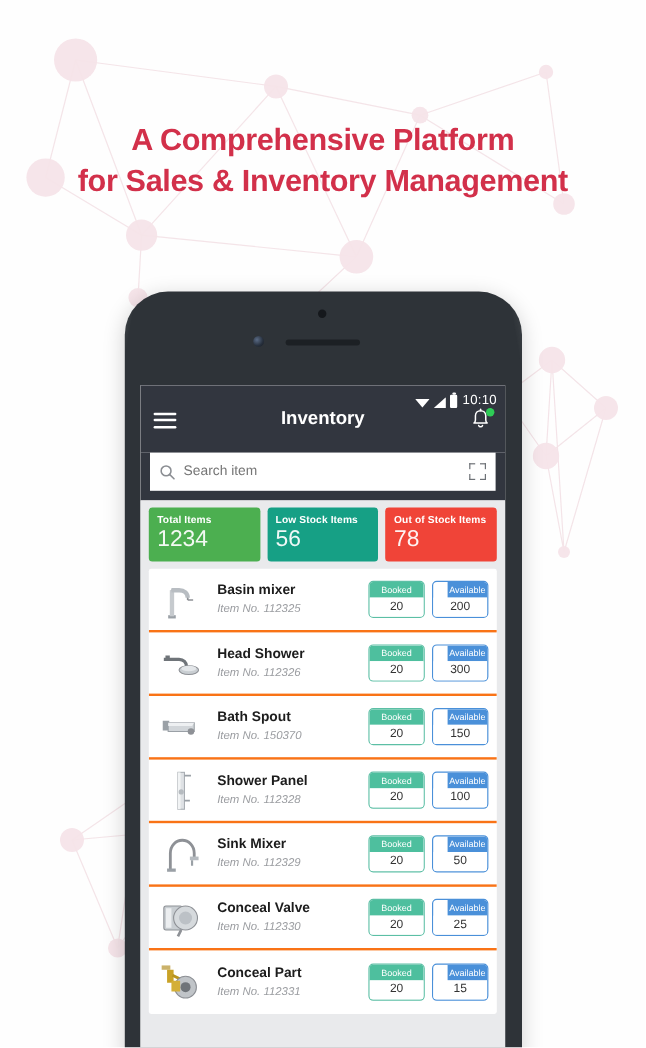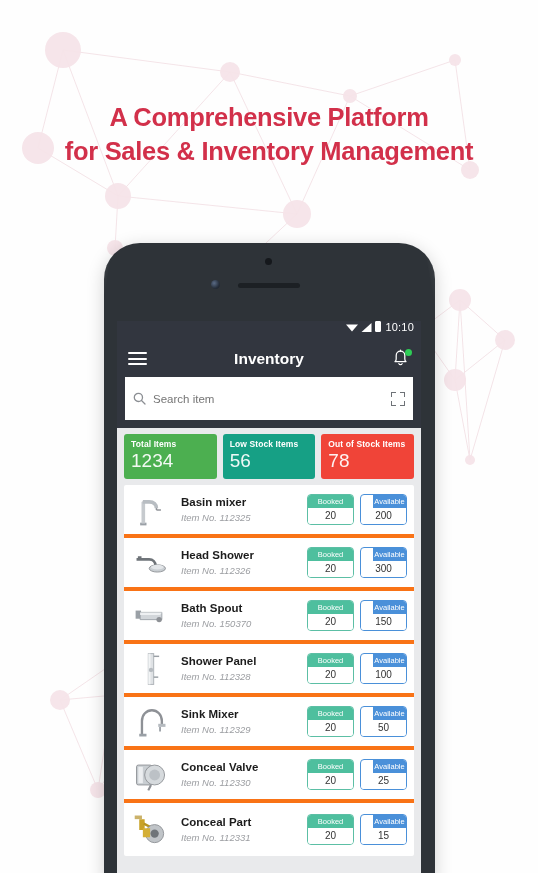--- a/index.html
+++ b/index.html
@@ -53,51 +53,51 @@
   
   #screen {
     position: absolute; left: 117px; top: 321px;
     width: 304px; height: 552px;
     background: #f3f3f4; overflow: hidden;
   }
 
   
   .statusbar {
     height: 19px; background: #32363f; color: #fff;
-    display: flex; align-items: flex-start; justify-content: flex-end;
+    display: flex; align-items: flex-end; justify-content: flex-end;
     gap: 4px; padding-right: 7px; font-size: 10.5px;
   }
   .sb-icons { display: flex; align-items: flex-end; gap: 3px; }
   .ico-wifi { width: 12px; height: 9px; }
   .ico-sig { width: 11px; height: 9px; }
   .ico-bat { width: 6px; height: 11px; border: 1.4px solid #fff; border-radius: 1px; position: relative; background: #fff; }
   .ico-bat::before { content:""; position:absolute; top:-3px; left:1px; width:3px; height:2px; background:#fff; border-radius:1px; }
   .sb-time { font-size: 11px; letter-spacing: .2px; }
 
   
   .appbar {
     height: 37px; background: #32363f; color: #fff;
-    display: flex; align-items: center; padding: 0 11px; position: relative;
+    display: flex; padding: 0 11px; position: relative;
   }
   .hamburger { width: 19px; cursor: pointer; }
   .hamburger span { display: block; height: 2px; background: #fff; border-radius: 1px; margin: 3.5px 0; }
   .appbar-title {
     position: absolute; left: 0; right: 0; text-align: center;
     font-size: 15.5px; font-weight: bold; pointer-events: none;
   }
   .bell-wrap { margin-left: auto; position: relative; width: 19px; height: 20px; }
   .bell-dot {
     position: absolute; right: -2px; top: 0px; width: 7px; height: 7px;
     border-radius: 50%; background: #2ecc56;
   }
 
   
   .searchwrap { background: #32363f; padding: 0 8px 8px; }
   .searchbar {
-    height: 43px; background: #fff; display: flex; align-items: center;
+    height: 32px; background: #fff; display: flex; align-items: center;
     padding: 0 8px; gap: 7px;
   }
   .search-input {
     flex: 1; border: none; outline: none; font-size: 11.5px; color: #9a9a9e;
     font-family: "Liberation Sans", sans-serif; background: transparent;
   }
   .scan-ico { width: 14px; height: 14px; position: relative; flex: 0 0 auto; }
   .scan-ico i { position: absolute; width: 5px; height: 5px; border: 1.6px solid #6e7277; }
   .scan-ico i:nth-child(1){ left:0; top:0; border-right:none; border-bottom:none; }
   .scan-ico i:nth-child(2){ right:0; top:0; border-left:none; border-bottom:none; }
@@ -110,21 +110,21 @@
   .stat {
     flex: 1; border-radius: 3px; padding: 5px 7px 6px; color: #fff;
     min-height: 45px;
   }
   .stat-label { font-size: 8.5px; font-weight: bold; letter-spacing: .1px; }
   .stat-value { font-size: 19px; font-weight: 300; line-height: 1.15; margin-top: 1px; opacity: .93; }
 
   .list { background: #fff; border-radius: 2px; overflow: hidden; }
   .row {
     display: flex; align-items: center; height: 53px;
-    border-bottom: 4px solid #f97316; padding: 0 7px 0 4px;
+    border-bottom: 2px solid #f97316; padding: 0 7px 0 4px;
   }
   .row:last-child { border-bottom: none; }
   .thumb { width: 46px; height: 44px; flex: 0 0 auto; display: flex; align-items: center; justify-content: center; }
   .rowtext { flex: 1; padding-left: 7px; min-width: 0; }
   .rowtitle { font-size: 11.5px; font-weight: bold; color: #1c1c1c; line-height: 1.3; }
   .rowsub { font-size: 9.5px; color: #9b9da1; line-height: 1.4; margin-top: 1px; font-style: italic; }
   .chips { display: flex; gap: 6px; flex: 0 0 auto; }
   .chip { width: 47px; border-radius: 4px; overflow: hidden; background: #fff; }
   .chip-head { font-size: 7.5px; color: #fff; text-align: center; padding: 2.5px 0 2px; }
   .chip-val { font-size: 10px; color: #333; text-align: center; padding: 2px 0 3px; background: #fff; }

